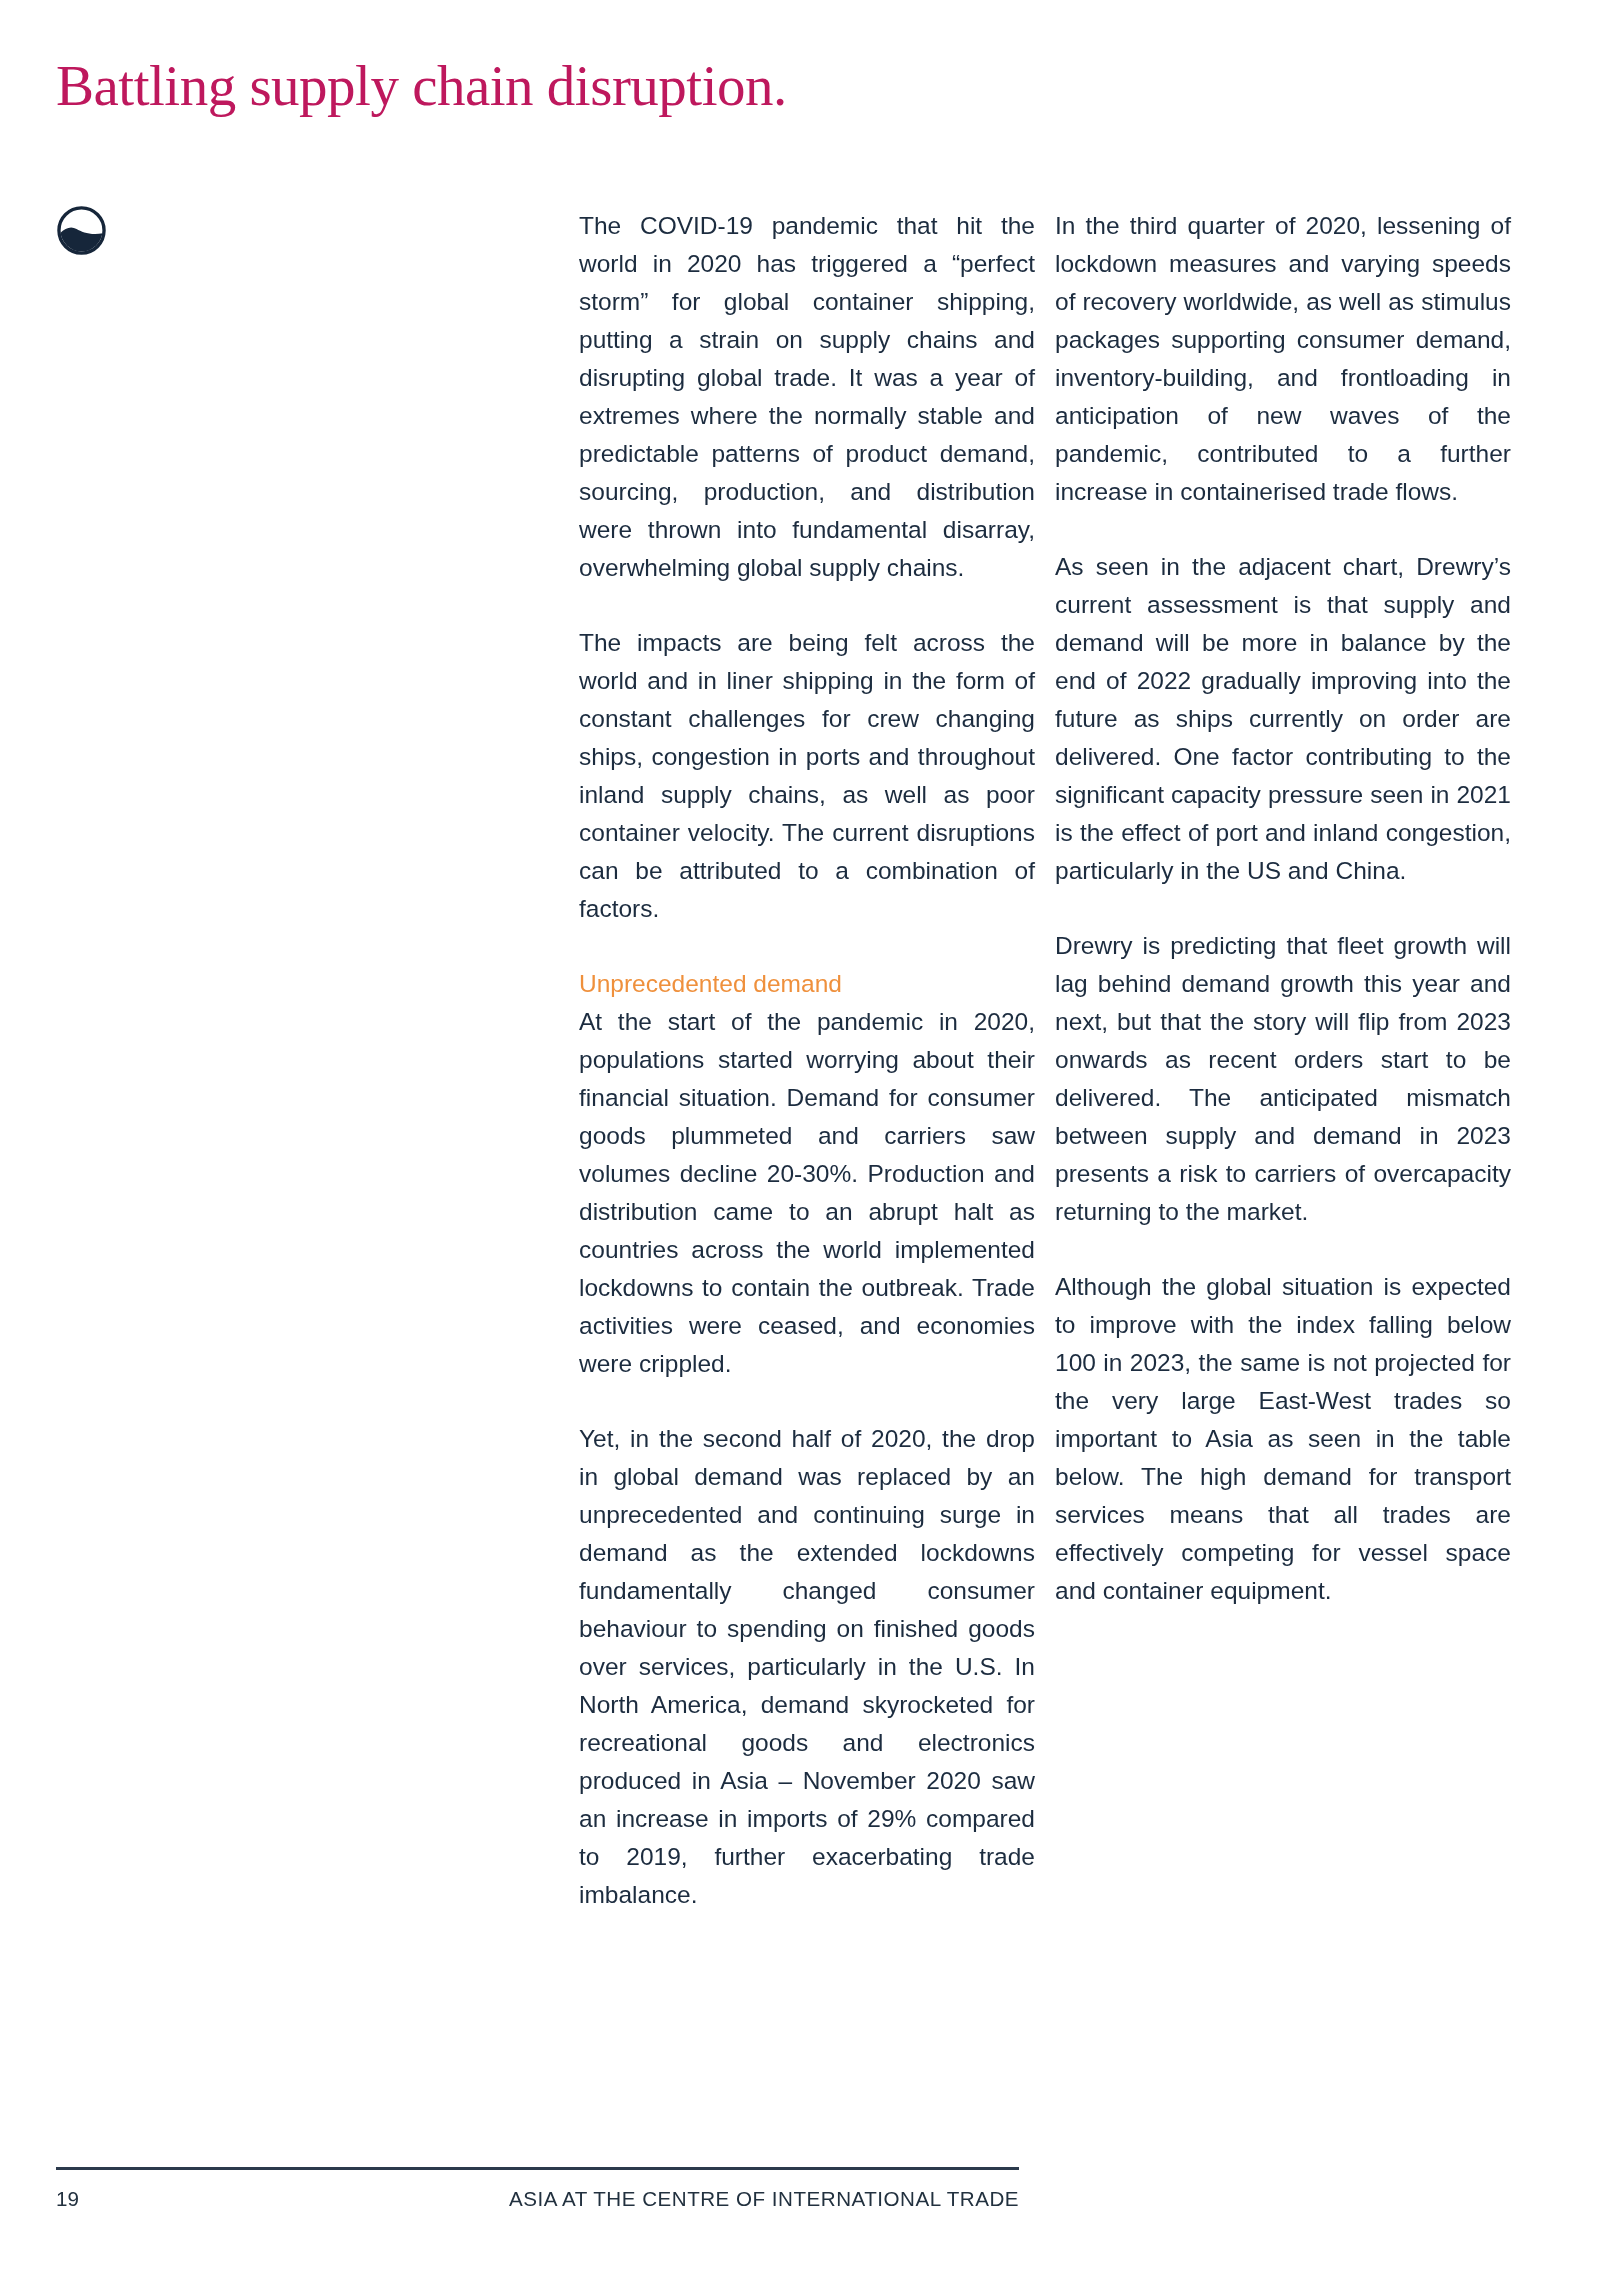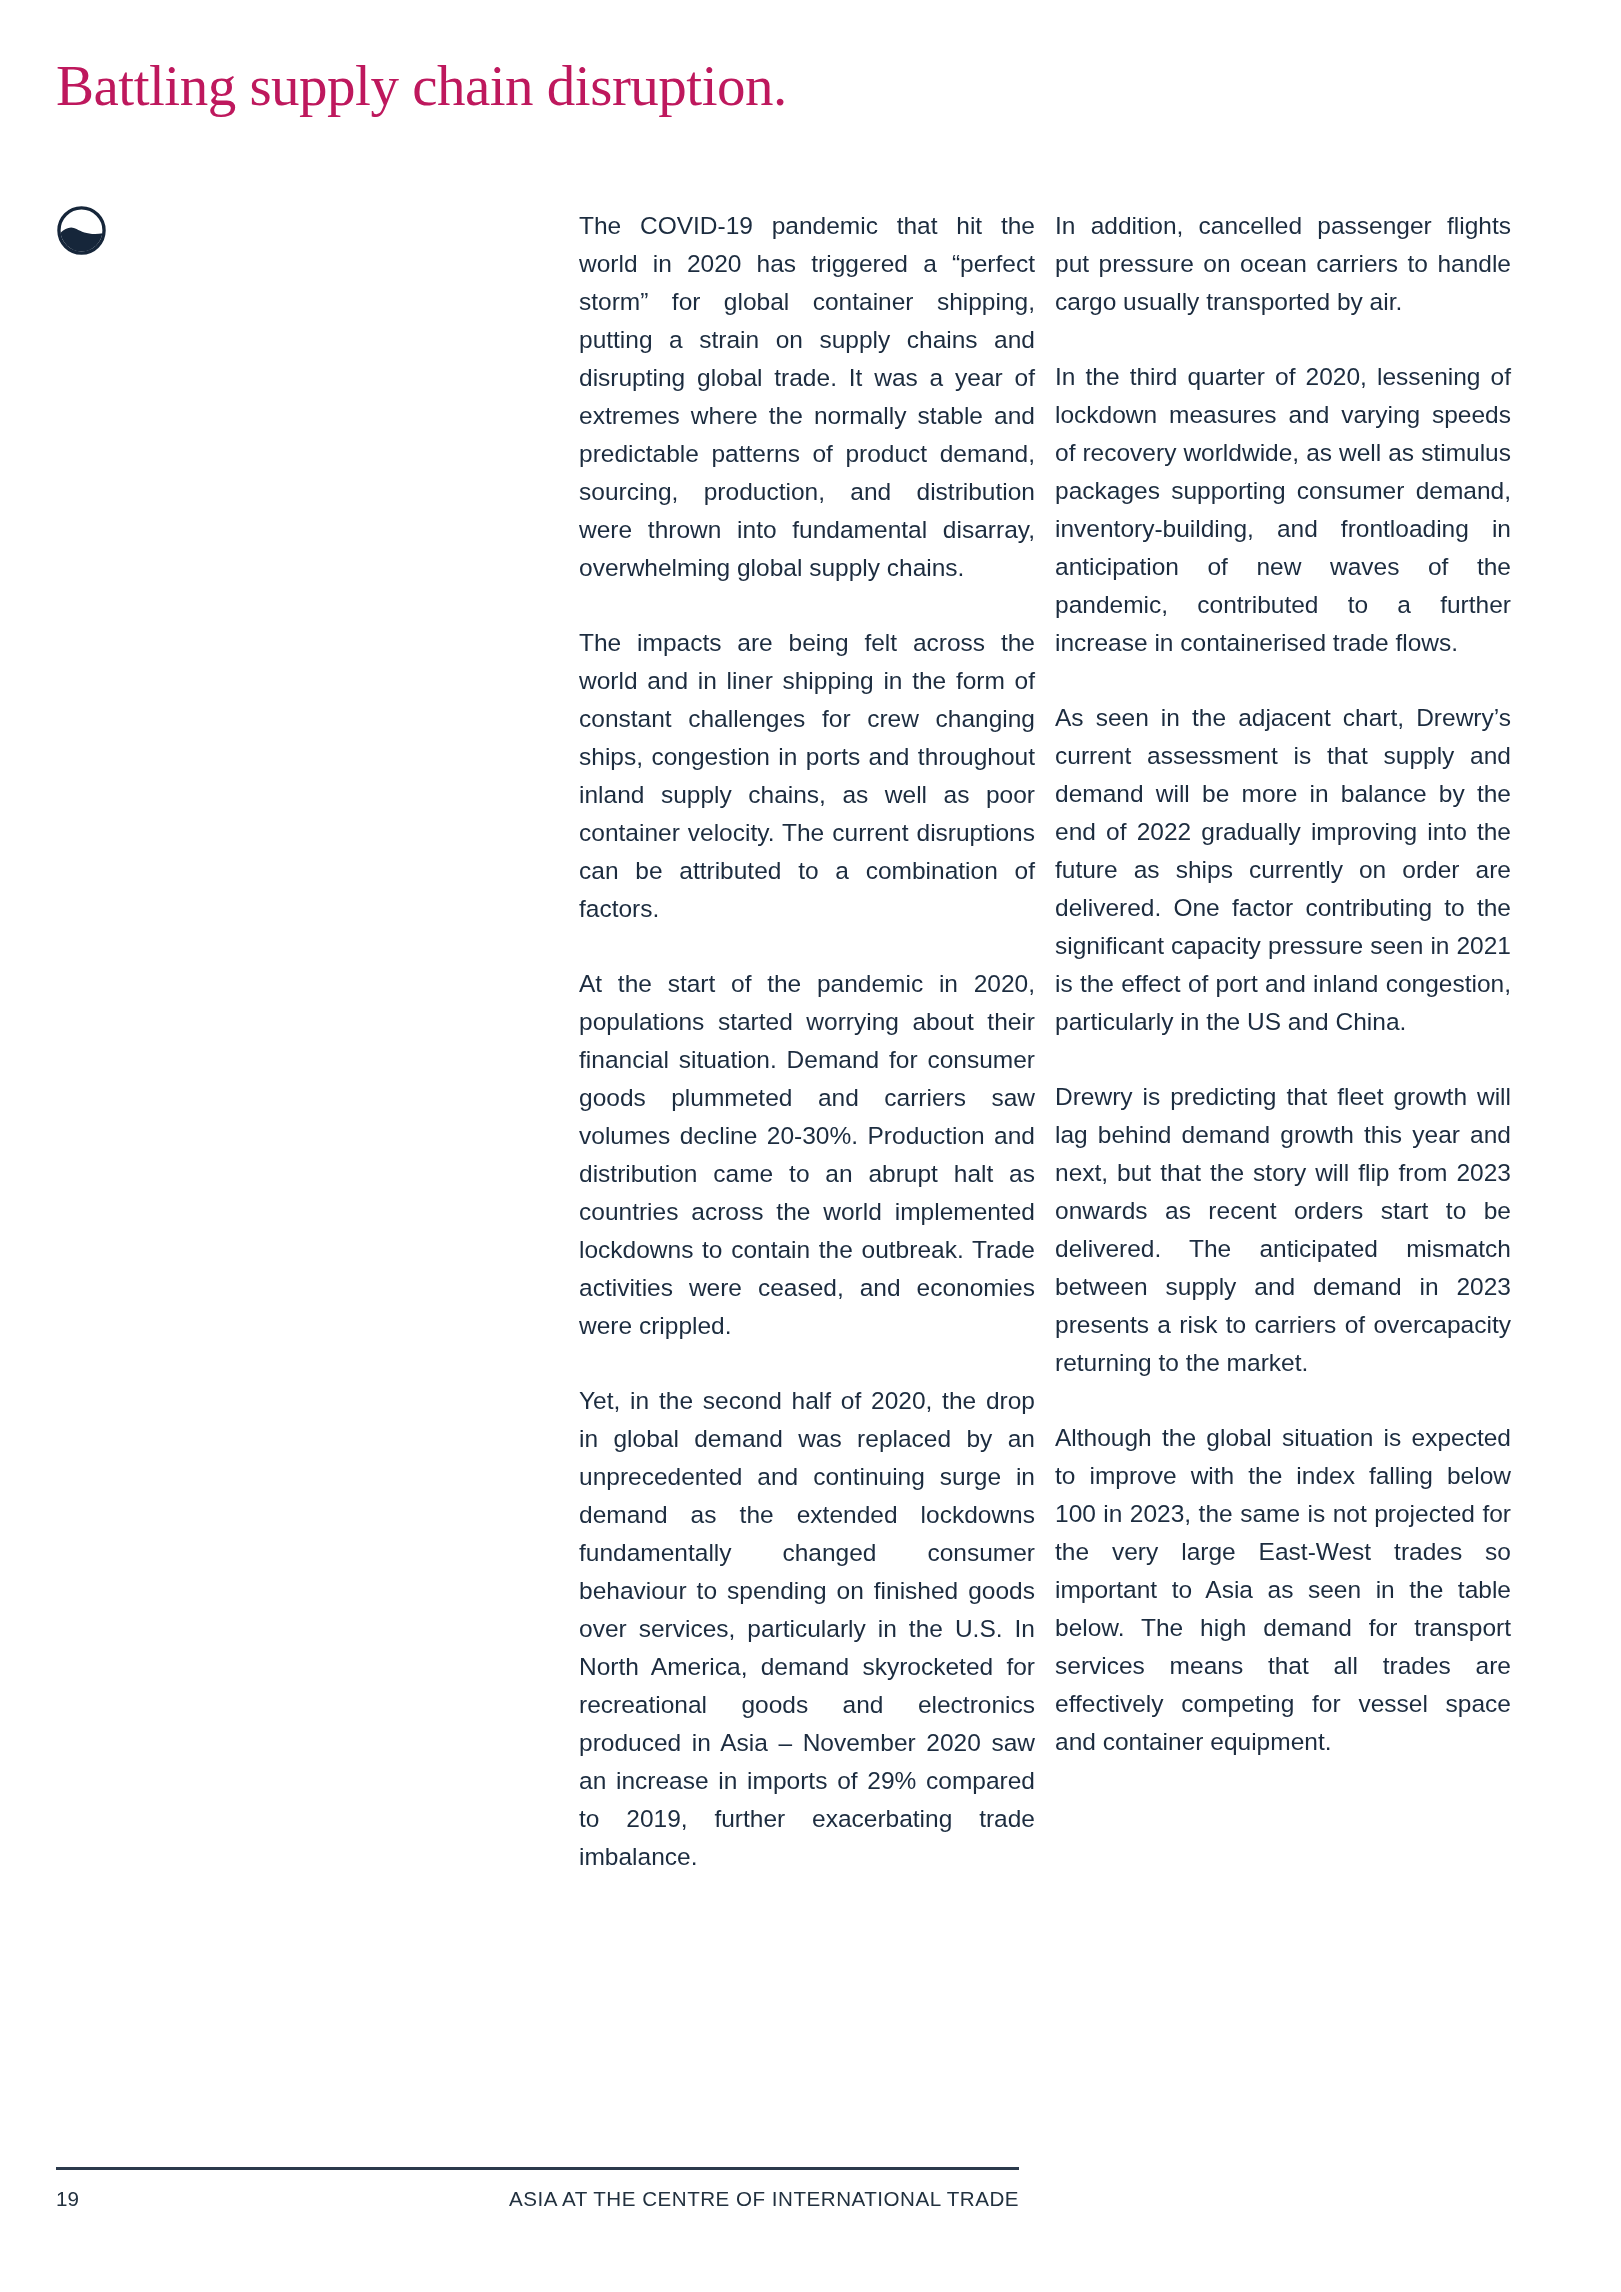--- a/index.html
+++ b/index.html
@@ -84,25 +84,25 @@
       </defs>
       <circle cx="26" cy="26" r="23" fill="none" stroke="#16263a" stroke-width="3.4"></circle>
       <path clip-path="url(#logo-clip)" d="M 3 30 C 9 23.5 15 21 21 24.5 C 27 28 36 31.5 50 28.5 L 50 50 L 3 50 Z" fill="#16263a"></path>
     </svg>
   </div>
 
   <div class="columns">
     <div class="col">
       <p>The COVID-19 pandemic that hit the world in 2020 has triggered a “perfect storm” for global container shipping, putting a strain on supply chains and disrupting global trade. It was a year of extremes where the normally stable and predictable patterns of product demand, sourcing, production, and distribution were thrown into fundamental disarray, overwhelming global supply chains.</p>
       <p>The impacts are being felt across the world and in liner shipping in the form of constant challenges for crew changing ships, congestion in ports and throughout inland supply chains, as well as poor container velocity. The current disruptions can be attributed to a combination of factors.</p>
+      <h3 class="subhead">Unprecedented demand</h3>
       <p>At the start of the pandemic in 2020, populations started worrying about their financial situation. Demand for consumer goods plummeted and carriers saw volumes decline 20-30%. Production and distribution came to an abrupt halt as countries across the world implemented lockdowns to contain the outbreak. Trade activities were ceased, and economies were crippled.</p>
       <p>Yet, in the second half of 2020, the drop in global demand was replaced by an unprecedented and continuing surge in demand as the extended lockdowns fundamentally changed consumer behaviour to spending on finished goods over services, particularly in the U.S. In North America, demand skyrocketed for recreational goods and electronics produced in Asia – November 2020 saw an increase in imports of 29% compared to 2019, further exacerbating trade imbalance.</p>
     </div>
     <div class="col">
-      <p>In addition, cancelled passenger flights put pressure on ocean carriers to handle cargo usually transported by air.</p>
       <p>In the third quarter of 2020, lessening of lockdown measures and varying speeds of recovery worldwide, as well as stimulus packages supporting consumer demand, inventory-building, and frontloading in anticipation of new waves of the pandemic, contributed to a further increase in containerised trade flows.</p>
       <p>As seen in the adjacent chart, Drewry’s current assessment is that supply and demand will be more in balance by the end of 2022 gradually improving into the future as ships currently on order are delivered. One factor contributing to the significant capacity pressure seen in 2021 is the effect of port and inland congestion, particularly in the US and China.</p>
       <p>Drewry is predicting that fleet growth will lag behind demand growth this year and next, but that the story will flip from 2023 onwards as recent orders start to be delivered. The anticipated mismatch between supply and demand in 2023 presents a risk to carriers of overcapacity returning to the market.</p>
       <p>Although the global situation is expected to improve with the index falling below 100 in 2023, the same is not projected for the very large East-West trades so important to Asia as seen in the table below. The high demand for transport services means that all trades are effectively competing for vessel space and container equipment.</p>
     </div>
   </div>
 
   <div class="footer-rule"></div>
 
   <div class="footer">

